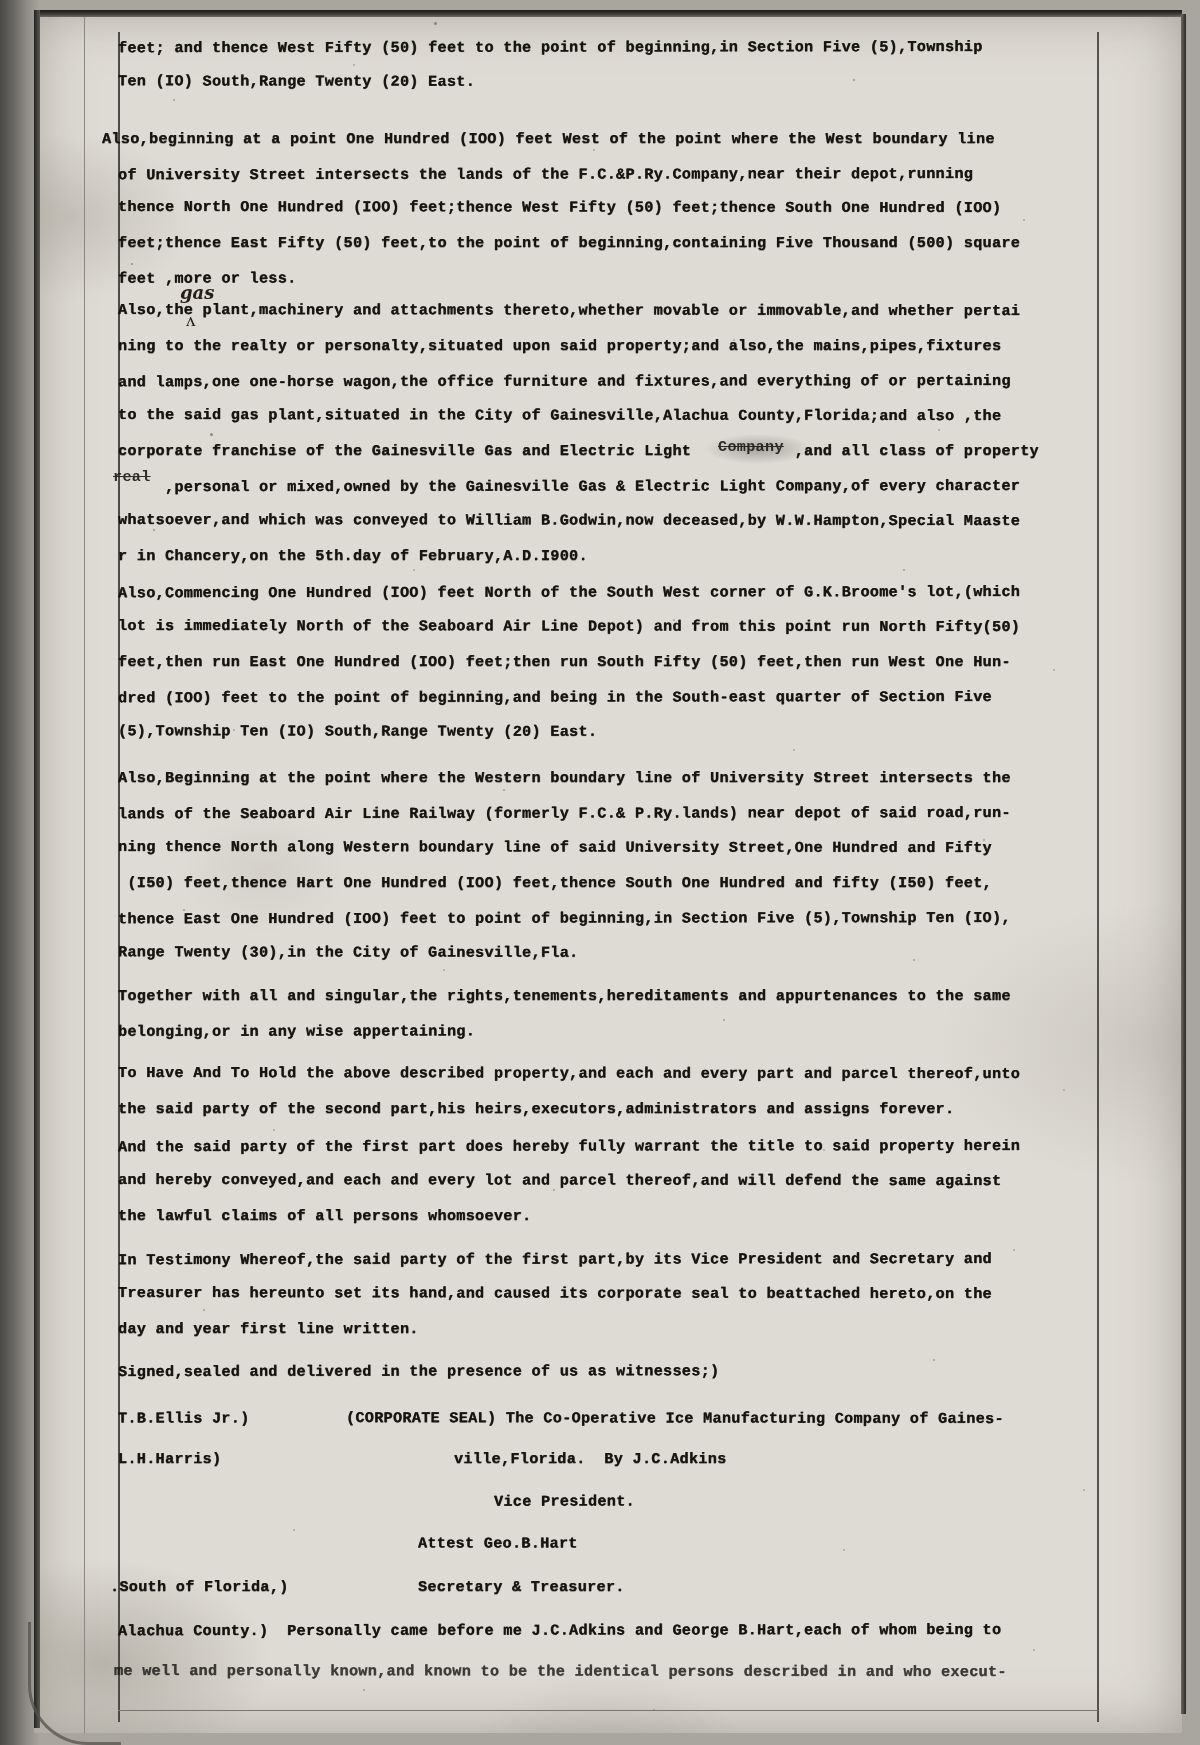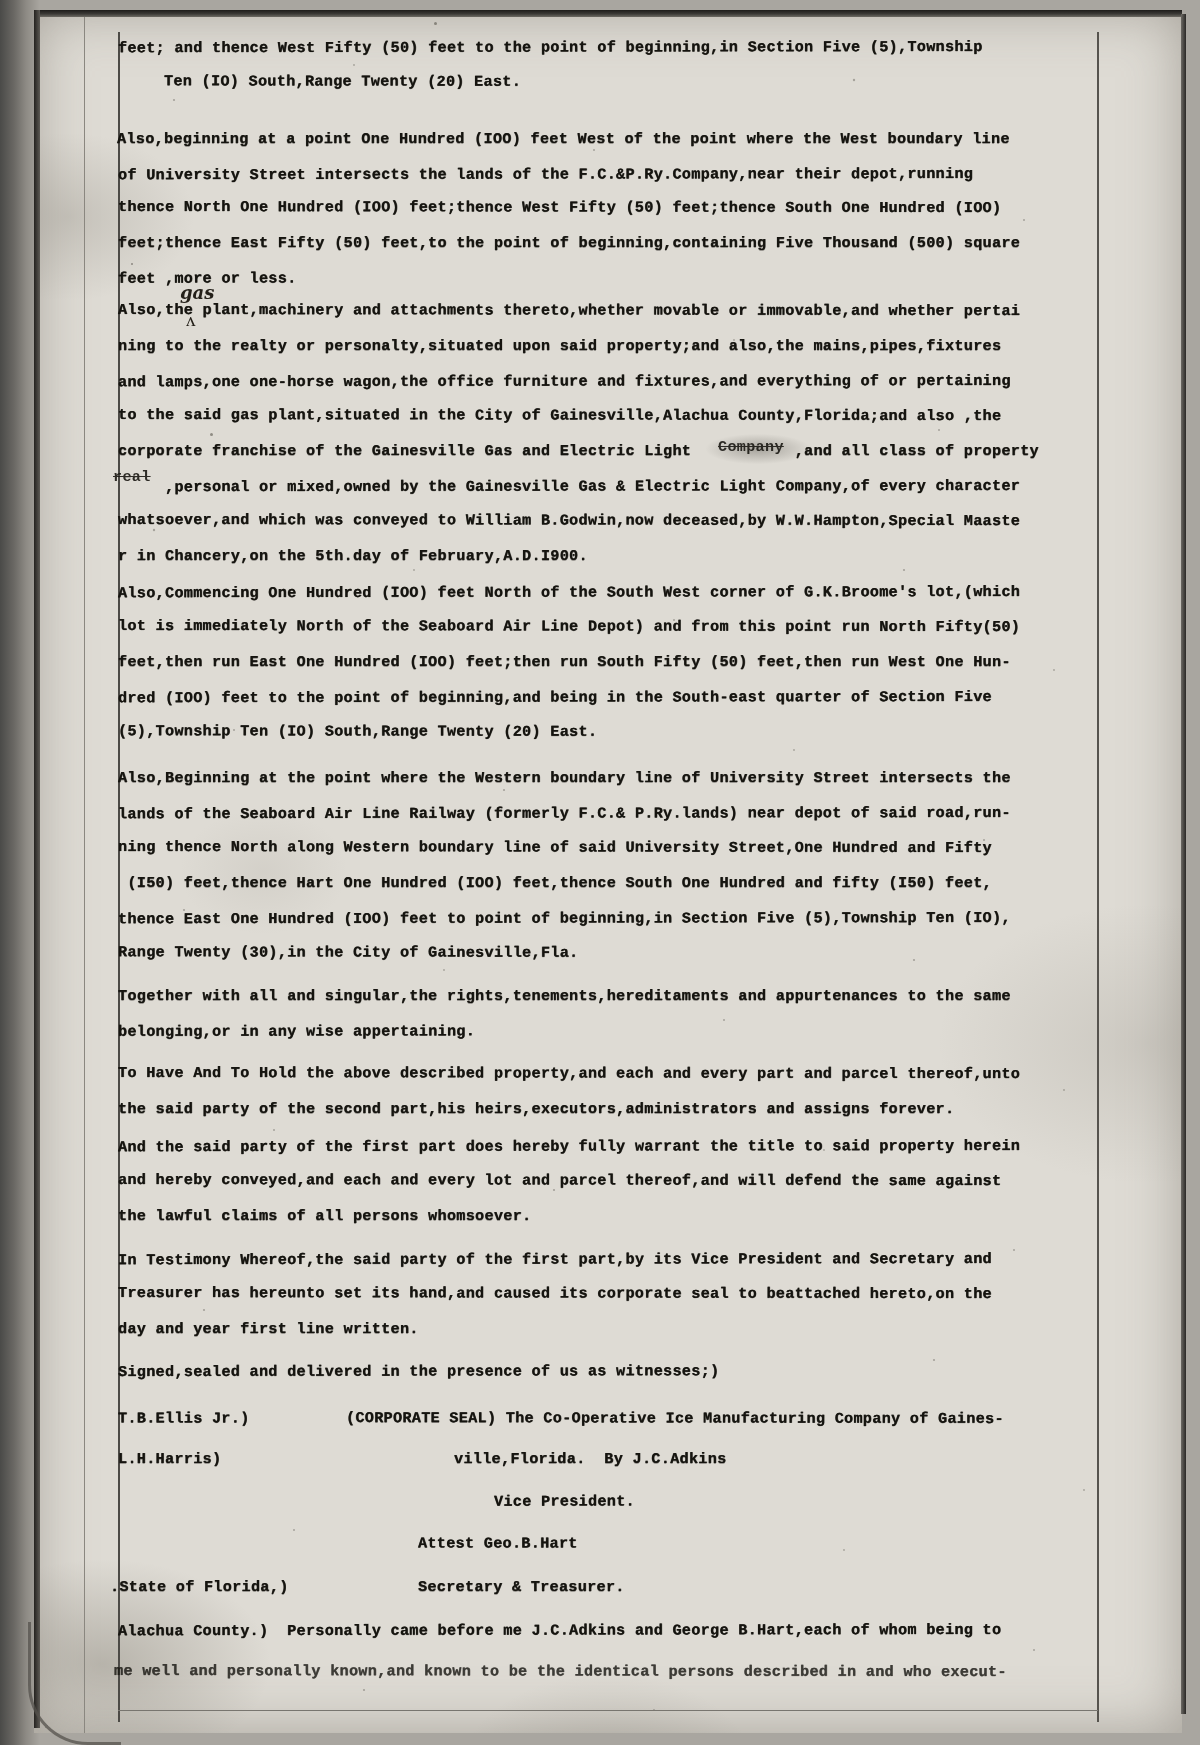--- a/index.html
+++ b/index.html
@@ -265,22 +265,22 @@
     <div class="rule-right"></div>
     <div class="rule-bottom"></div>
 
     <div class="dot" style="left:400px;top:12px;width:3px;height:3px;"></div>
     <div class="dot" style="left:176px;top:423px;width:3px;height:3px;"></div>
     <div class="dot" style="left:97px;top:253px;width:2px;height:2px;"></div>
 
     <div class="typed">
 
       <div class="line j1" style="left:84px; top:28px;">feet; and thence West Fifty (50) feet to the point of beginning,in Section Five (5),Township</div>
-      <div class="line j2" style="left:84px; top:63px;padding-left:46px;">Ten (IO) South,Range Twenty (20) East.</div>
-      <div class="line j3" style="left:83px; top:120px;">Also,beginning at a point One Hundred (IOO) feet West of the point where the West boundary line</div>
+      <div class="line j2" style="left:84px; top:63px;">Ten (IO) South,Range Twenty (20) East.</div>
+      <div class="line j3" style="left:68px; top:120px;">Also,beginning at a point One Hundred (IOO) feet West of the point where the West boundary line</div>
       <div class="line j1" style="left:84px; top:155px;">of University Street intersects the lands of the F.C.&amp;P.Ry.Company,near their depot,running</div>
       <div class="line j2" style="left:84px; top:189px;">thence North One Hundred (IOO) feet;thence West Fifty (50) feet;thence South One Hundred (IOO)</div>
       <div class="line j3" style="left:84px; top:224px;">feet;thence East Fifty (50) feet,to the point of beginning,containing Five Thousand (500) square</div>
       <div class="line j1" style="left:84px; top:259px;">feet ,more or less.</div>
 
       <div class="handwrite" style="left:146px; top:272px;">gas</div>
       <div class="caret-mark" style="left:152px; top:300px;">ʌ</div>
 
       <div class="line j2" style="left:84px; top:292px;">Also,the plant,machinery and attachments thereto,whether movable or immovable,and whether pertai</div>
       <div class="line j3" style="left:84px; top:327px;">ning to the realty or personalty,situated upon said property;and also,the mains,pipes,fixtures</div>
@@ -323,21 +323,21 @@
 
       <div class="line j2" style="left:84px; top:1400px;">T.B.Ellis Jr.)</div>
       <div class="line j2" style="left:312px; top:1400px;">(CORPORATE SEAL) The Co-Operative Ice Manufacturing Company of Gaines-</div>
 
       <div class="line j3" style="left:84px; top:1440px;">L.H.Harris)</div>
       <div class="line j3" style="left:420px; top:1440px;">ville,Florida.  By J.C.Adkins</div>
 
       <div class="line j1" style="left:460px; top:1482px;">Vice President.</div>
       <div class="line j2" style="left:384px; top:1525px;">Attest Geo.B.Hart</div>
 
-      <div class="line j3" style="left:76px;  top:1568px;">.State of Florida,)</div>
+      <div class="line j3" style="left:76px;  top:1568px;">.South of Florida,)</div>
       <div class="line j3" style="left:384px; top:1568px;">Secretary &amp; Treasurer.</div>
 
       <div class="line j1" style="left:84px; top:1611px;">Alachua County.)  Personally came before me J.C.Adkins and George B.Hart,each of whom being to</div>
       <div class="line j2 faint" style="left:80px; top:1653px;">me well and personally known,and known to be the identical persons described in and who execut-</div>
 
     </div>
   </div>
 
   <div class="edge-top"></div>
   <div class="edge-left"></div>

